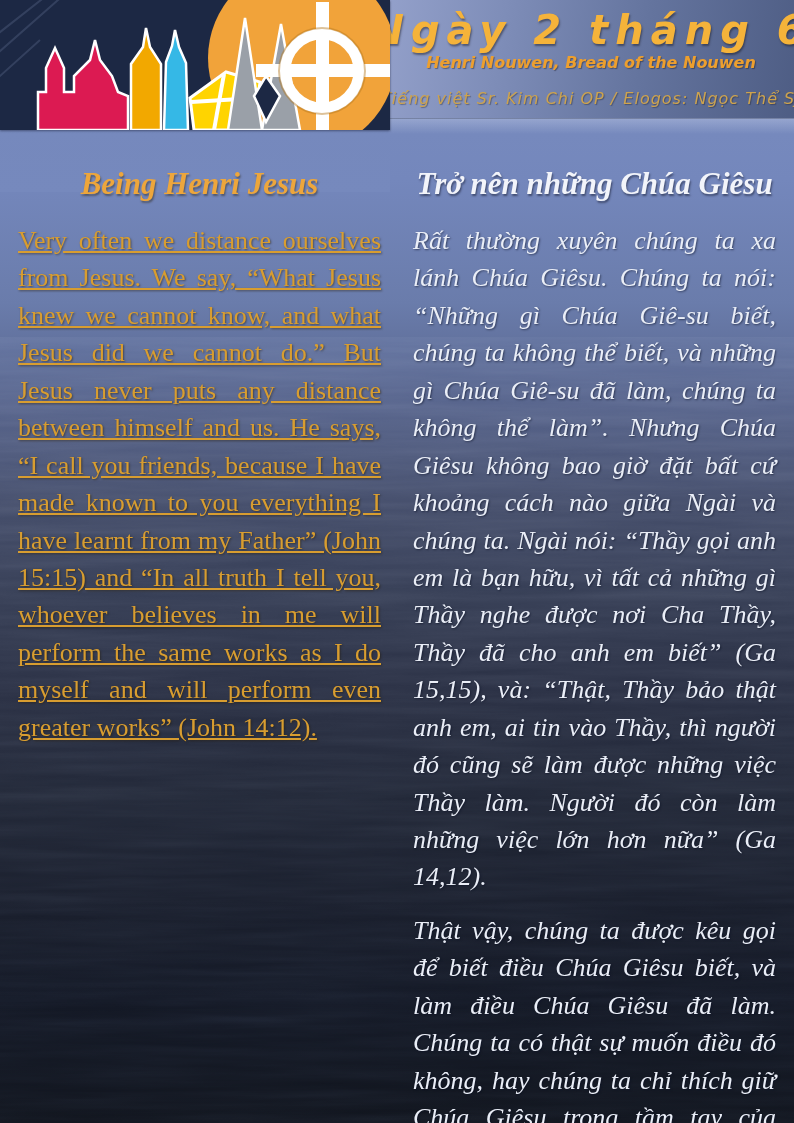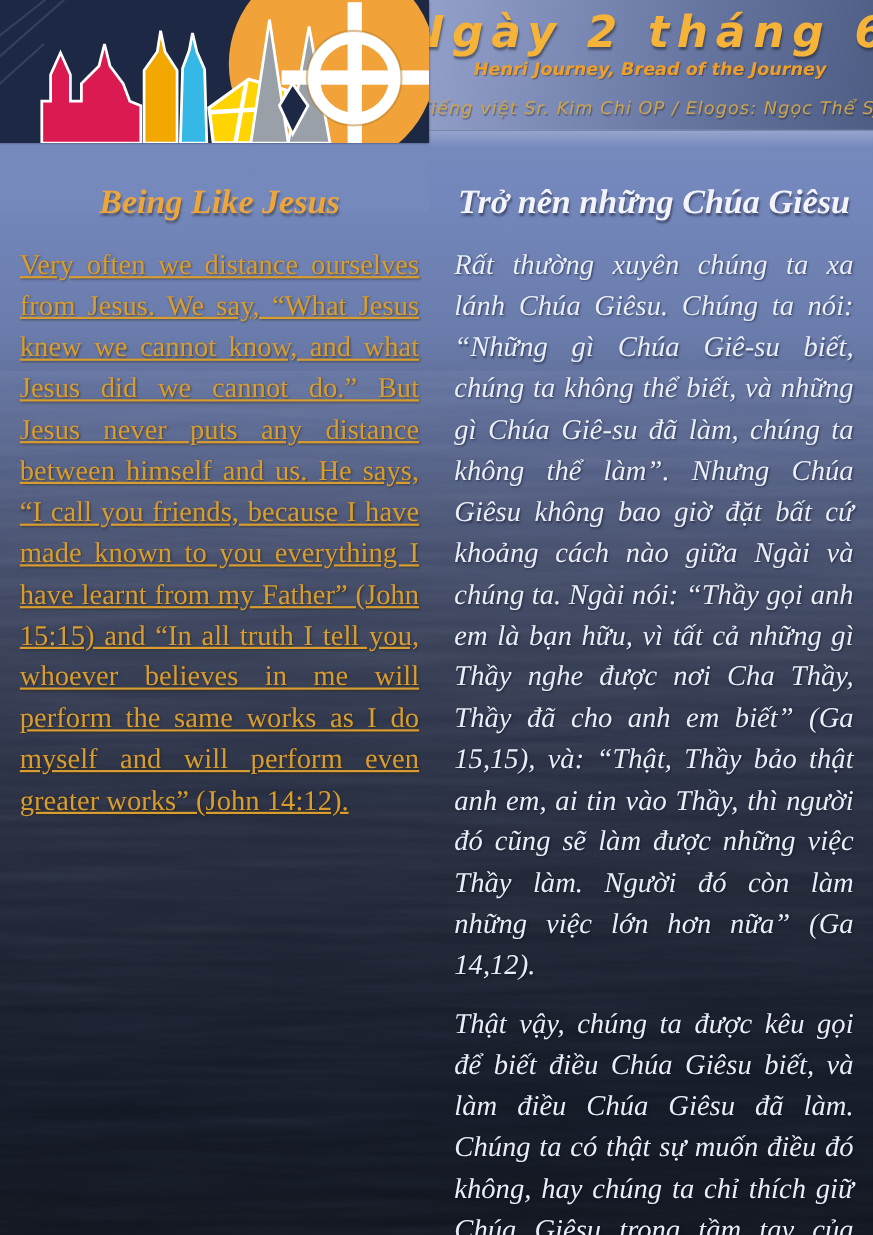--- a/index.html
+++ b/index.html
@@ -177,21 +177,21 @@
       <filter id="waterNoise" x="0" y="0" width="100%" height="100%">
         <feTurbulence type="fractalNoise" baseFrequency="0.005 0.09" numOctaves="4" seed="11"></feTurbulence>
         <feColorMatrix type="saturate" values="0"></feColorMatrix>
       </filter>
     </defs>
     <rect width="100%" height="100%" filter="url(#waterNoise)" opacity="0.38"></rect>
   </svg>
 
   <div class="header-bar">
     <div class="date-title">Ngày 2 tháng 6</div>
-    <div class="header-subtitle">Henri Journey, Bread of the Journey</div>
+    <div class="header-subtitle">Henri Nouwen, Bread of the Nouwen</div>
     <div class="header-credits">Tiếng việt Sr. Kim Chi OP / Elogos: Ngọc Thể SJ</div>
   </div>
 
   <div class="logo-box">
     <svg width="390" height="130" viewBox="0 0 390 130">
       <rect x="0" y="0" width="390" height="130" fill="#1c2844"></rect>
       <path d="M-10,40 L60,-15 M-10,60 L75,-15 M-10,85 L40,40" stroke="rgba(160,175,215,0.18)" stroke-width="2" fill="none"></path>
       <circle cx="302" cy="58" r="94" fill="#f1a33a"></circle>
 
       <path d="M38,130 L38,92 L46,92 L46,68 L55,48 L64,68 L64,92 L74,92 L74,76 L90,60 L95,40 L100,60 L112,76 L118,92 L128,96 L128,130 Z" fill="#dc1a52" stroke="#ffffff" stroke-width="2.5"></path>
@@ -221,21 +221,21 @@
     </svg>
   </div>
 
   <div class="logo-mirror" aria-hidden="true">
     
   </div>
   <div class="logo-mirror-fade"></div>
 
   <div class="content">
     <div class="col english">
-      <div class="col-title gold">Being Like Jesus</div>
+      <div class="col-title gold">Being Henri Jesus</div>
       <p>Very often we distance ourselves from Jesus. We say, “What Jesus knew we cannot know, and what Jesus did we cannot do.” But Jesus never puts any distance between himself and us. He says, “I call you friends, because I have made known to you everything I have learnt from my Father” (John 15:15) and “In all truth I tell you, whoever believes in me will perform the same works as I do myself and will perform even greater works” (John 14:12).</p>
     </div>
     <div class="col vietnamese">
       <div class="col-title white">Trở nên những Chúa Giêsu</div>
       <p>Rất thường xuyên chúng ta xa lánh Chúa Giêsu. Chúng ta nói: “Những gì Chúa Giê-su biết, chúng ta không thể biết, và những gì Chúa Giê-su đã làm, chúng ta không thể làm”. Nhưng Chúa Giêsu không bao giờ đặt bất cứ khoảng cách nào giữa Ngài và chúng ta. Ngài nói: “Thầy gọi anh em là bạn hữu, vì tất cả những gì Thầy nghe được nơi Cha Thầy, Thầy đã cho anh em biết” (Ga 15,15), và: “Thật, Thầy bảo thật anh em, ai tin vào Thầy, thì người đó cũng sẽ làm được những việc Thầy làm. Người đó còn làm những việc lớn hơn nữa” (Ga 14,12).</p>
       <p>Thật vậy, chúng ta được kêu gọi để biết điều Chúa Giêsu biết, và làm điều Chúa Giêsu đã làm. Chúng ta có thật sự muốn điều đó không, hay chúng ta chỉ thích giữ Chúa Giêsu trong tầm tay của mình?</p>
     </div>
   </div>
 
 </div>

